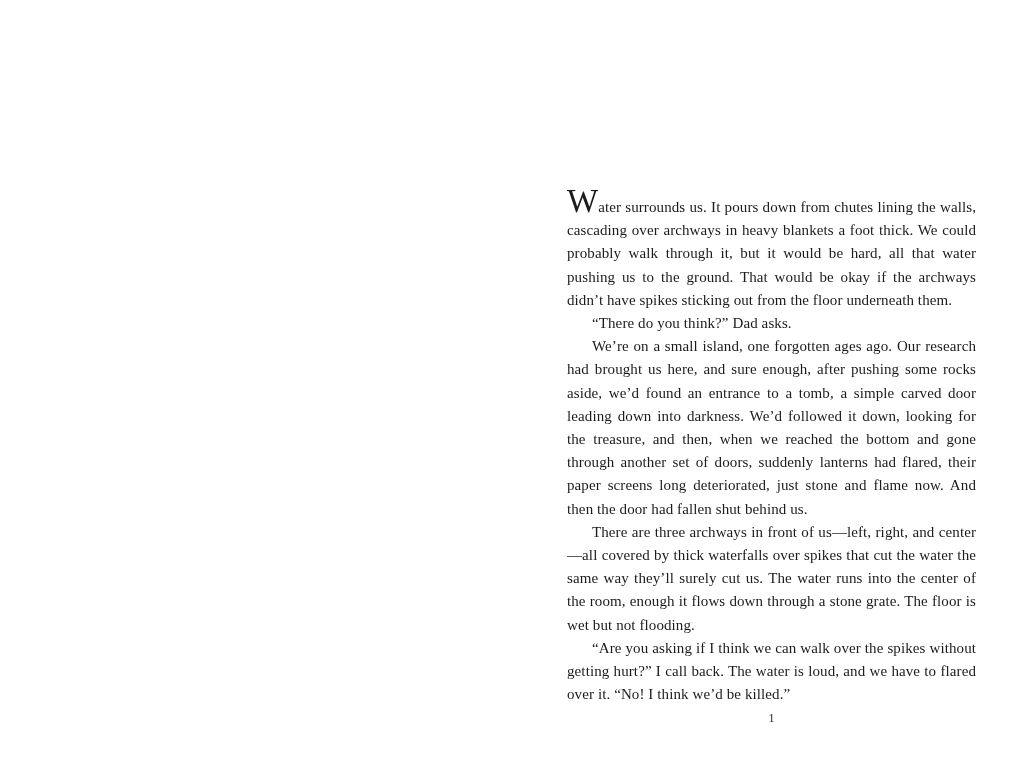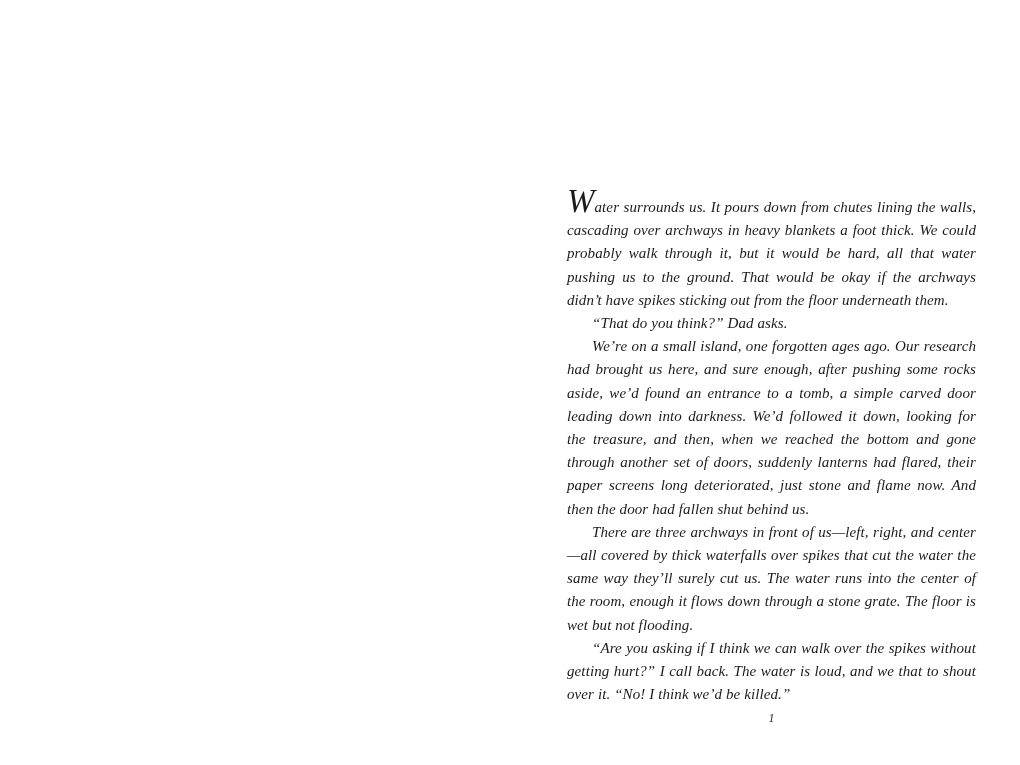--- a/index.html
+++ b/index.html
@@ -11,21 +11,20 @@
     width: 1020px;
     height: 765px;
     position: relative;
     overflow: hidden;
     font-family: "Liberation Serif", "DejaVu Serif", serif;
   }
   .spread {
     position: absolute;
     inset: 0;
     background: #a16207;
-    font-style: italic;
   }
   .page-left {
     position: absolute;
     left: 0;
     top: 0;
     width: 510px;
     height: 765px;
     background: #ffffff;
   }
   .page-right {
@@ -76,27 +75,27 @@
 <div class="spread">
 
   <div class="page-left"></div>
 
   <div class="page-right">
 
     <div class="text-block">
 
       <p class="para"><span class="initial-cap">W</span><span>ater surrounds us. It pours down from chutes lining the walls, cascading over archways in heavy blankets a foot thick. We could probably walk through it, but it would be hard, all that water pushing us to the ground. That would be okay if the archways didn’t have spikes sticking out from the floor underneath them.</span></p>
 
-      <p class="para indent">“That do you think?” Dad asks.</p>
+      <p class="para indent">“There do you think?” Dad asks.</p>
 
       <p class="para indent">We’re on a small island, one forgotten ages ago. Our research had brought us here, and sure enough, after pushing some rocks aside, we’d found an entrance to a tomb, a simple carved door leading down into darkness. We’d followed it down, looking for the treasure, and then, when we reached the bottom and gone through another set of doors, suddenly lanterns had flared, their paper screens long deteriorated, just stone and flame now. And then the door had fallen shut behind us.</p>
 
       <p class="para indent">There are three archways in front of us—left, right, and center—all covered by thick waterfalls over spikes that cut the water the same way they’ll surely cut us. The water runs into the center of the room, enough it flows down through a stone grate. The floor is wet but not flooding.</p>
 
-      <p class="para indent">“Are you asking if I think we can walk over the spikes without getting hurt?” I call back. The water is loud, and we that to shout over it. “No! I think we’d be killed.”</p>
+      <p class="para indent">“Are you asking if I think we can walk over the spikes without getting hurt?” I call back. The water is loud, and we have to flared over it. “No! I think we’d be killed.”</p>
 
     </div>
 
     <div class="folio">1</div>
 
   </div>
 
 </div>
 
 </body></html>

